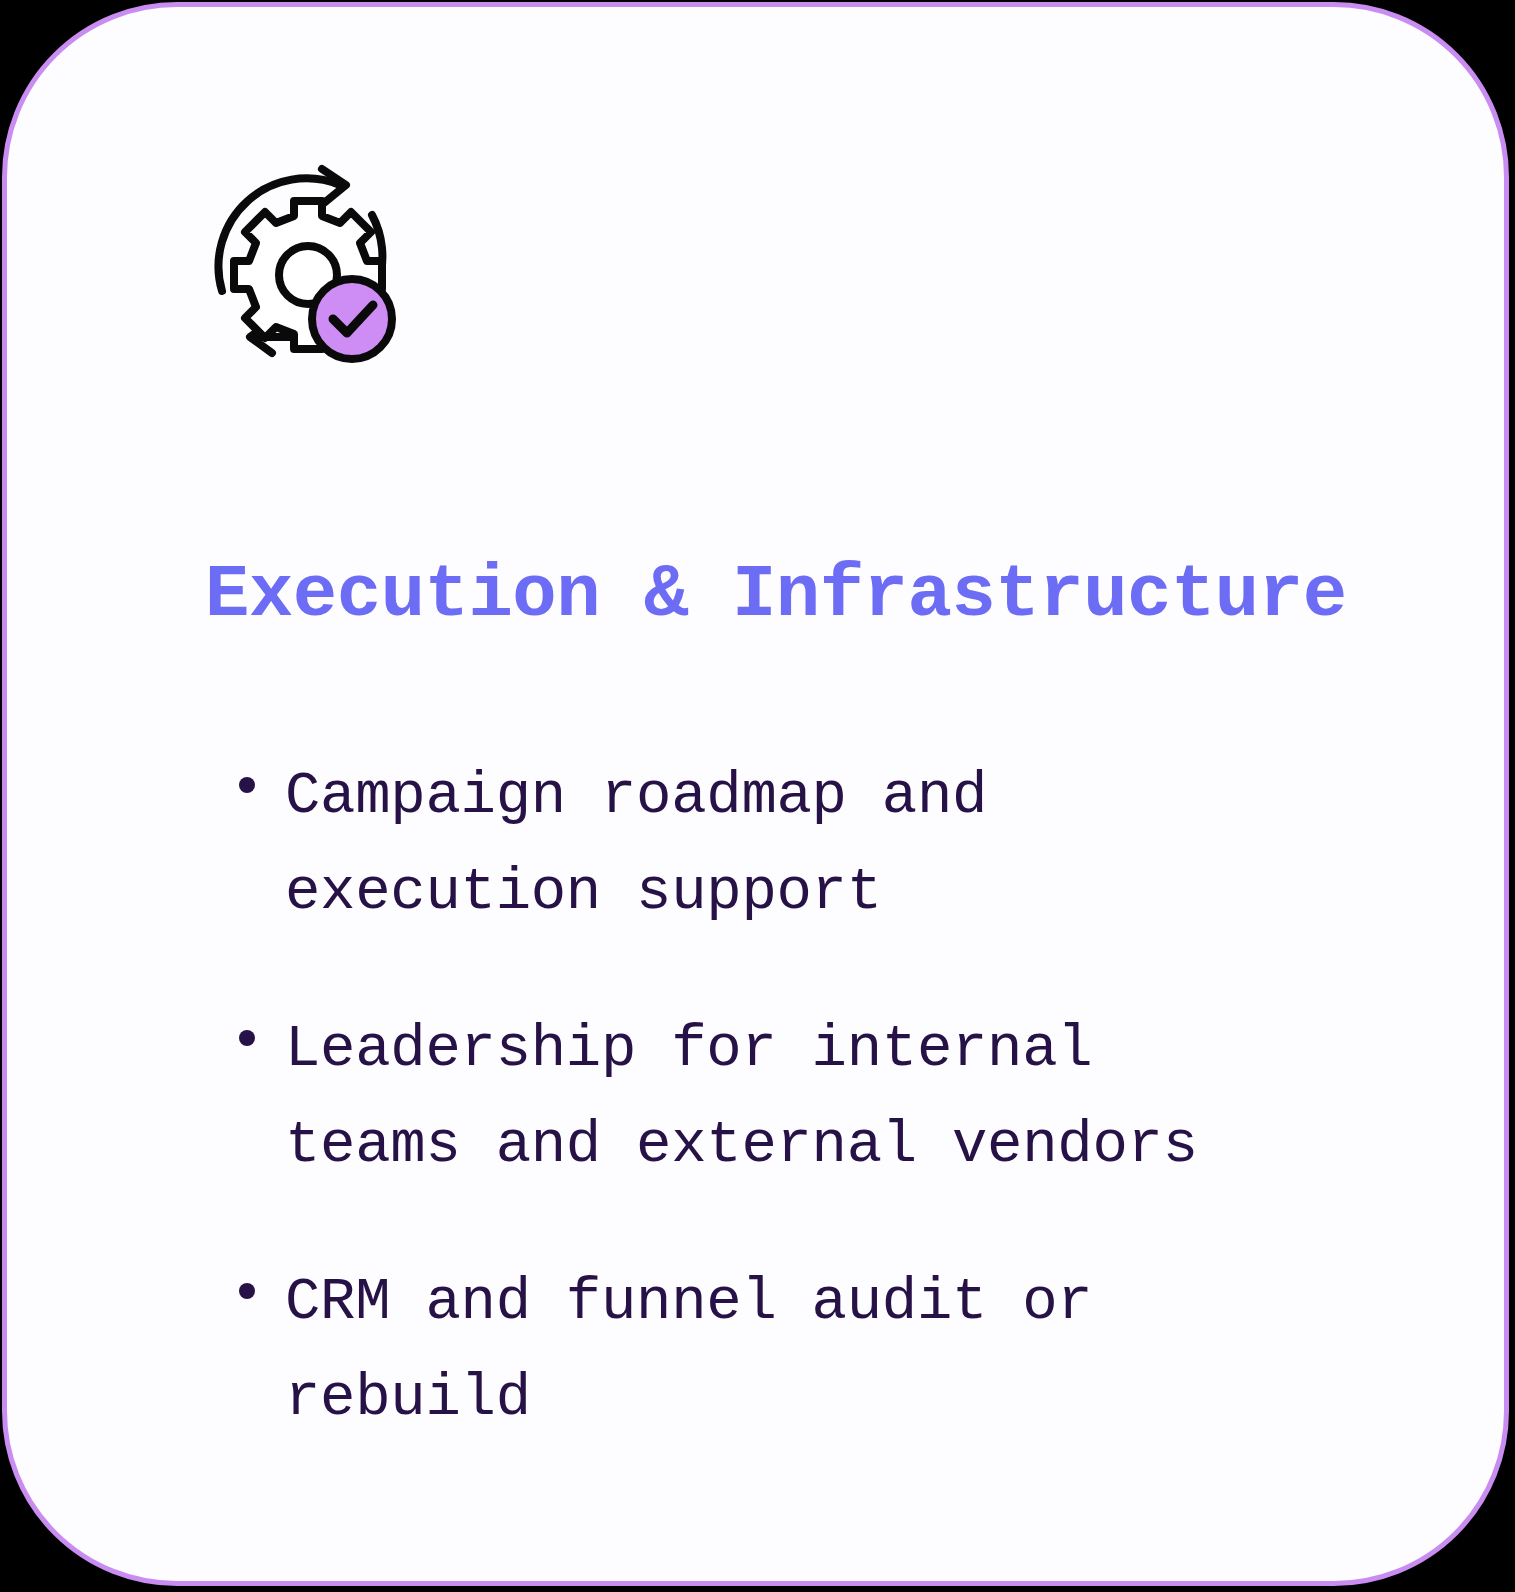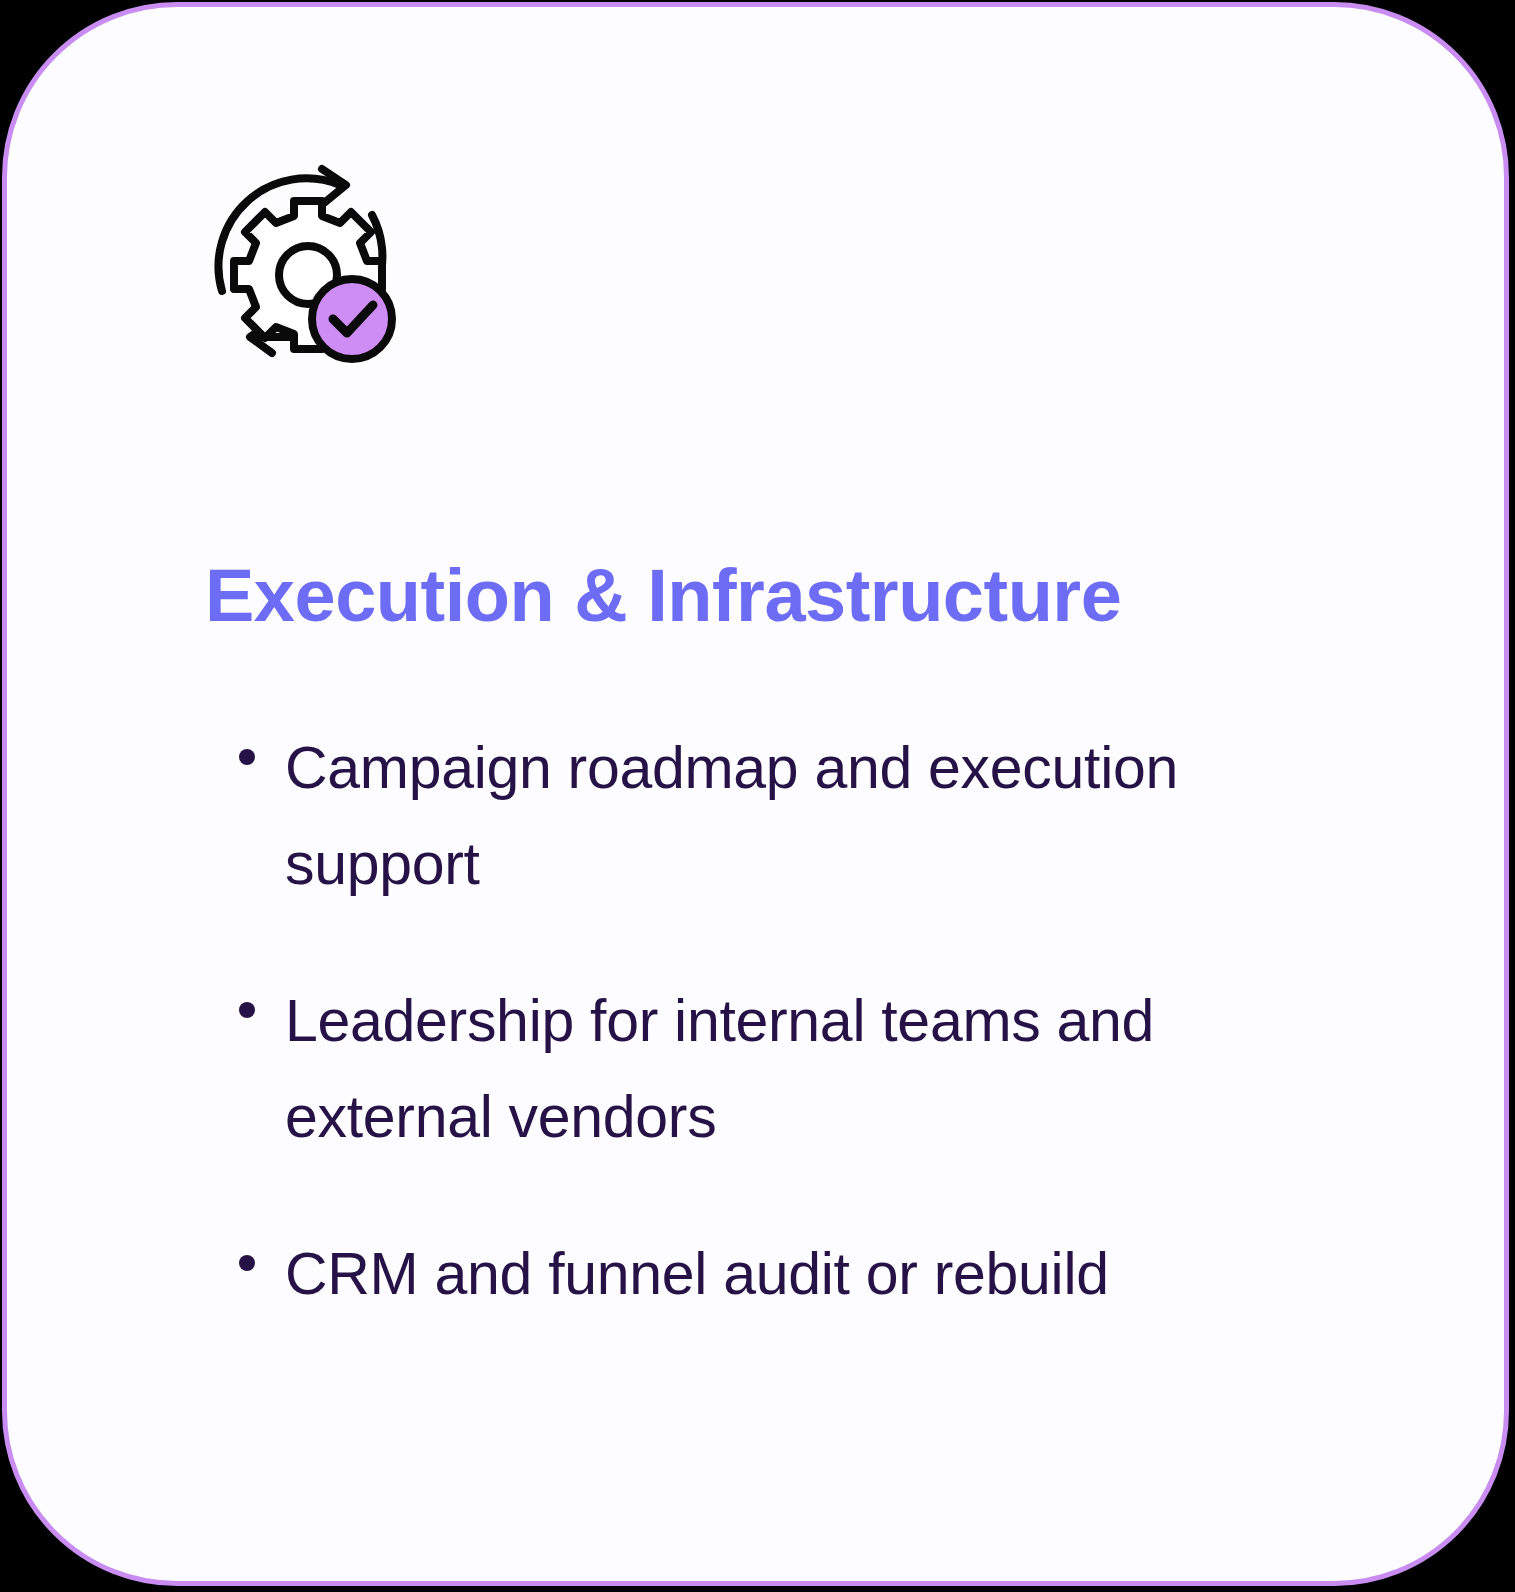--- a/index.html
+++ b/index.html
@@ -26,20 +26,21 @@
     position: absolute;
     left: 2px;
     top: 2px;
     width: 1507px;
     height: 1584px;
     box-sizing: border-box;
     background: #FDFCFE;
     border: 5px solid #C98CF1;
     border-radius: 175px;
     overflow: hidden;
+    font-family: Liberation Mono, monospace;
   }
 
   
   .icon-wrap {
     position: absolute;
     left: 193px;
     top: 152px;
     width: 216px;
     height: 216px;
   }
@@ -61,21 +62,21 @@
     letter-spacing: -0.5px;
     line-height: 1.05;
     color: #6C6CF5;
     white-space: nowrap;
   }
 
   
   .bullets {
     position: absolute;
     left: 232px;
-    top: 714px;
+    top: 742px;
     width: 1060px;
     margin: 0;
     padding: 0;
     list-style: none;
   }
   .bullet-item {
     display: flex;
     align-items: flex-start;
     margin-bottom: 62px;
   }

